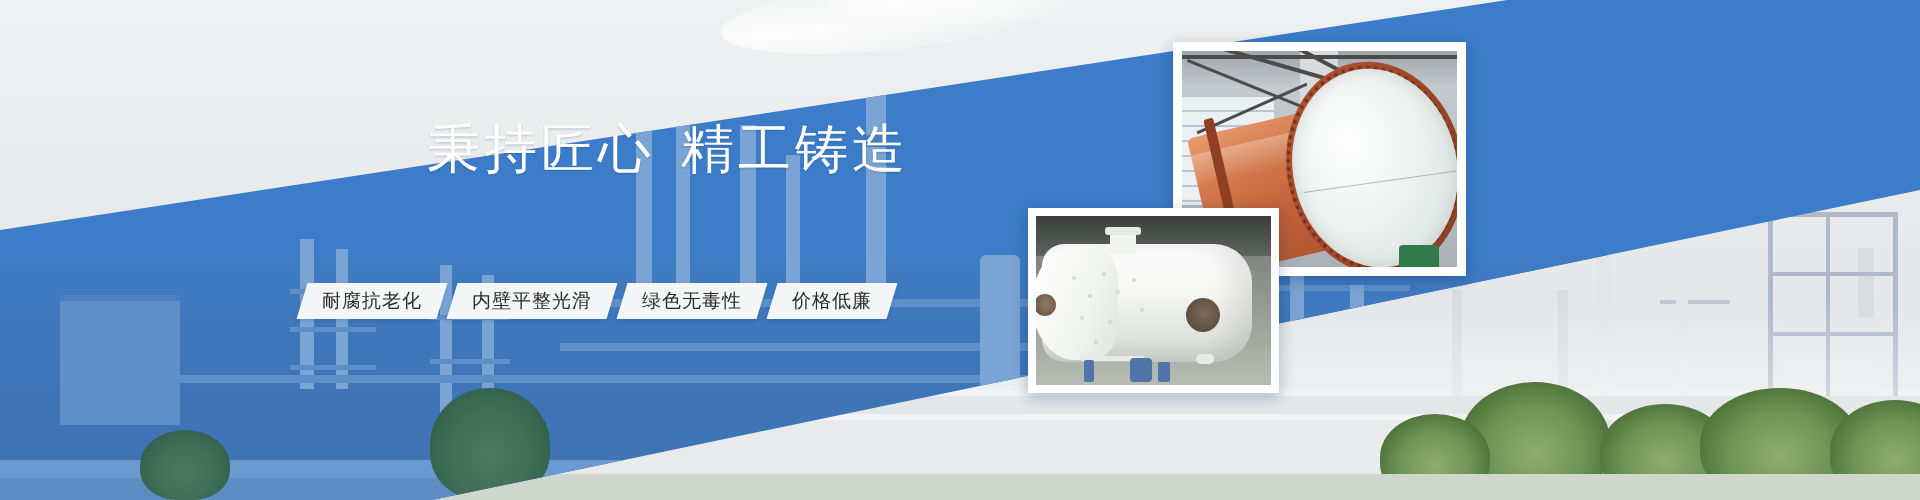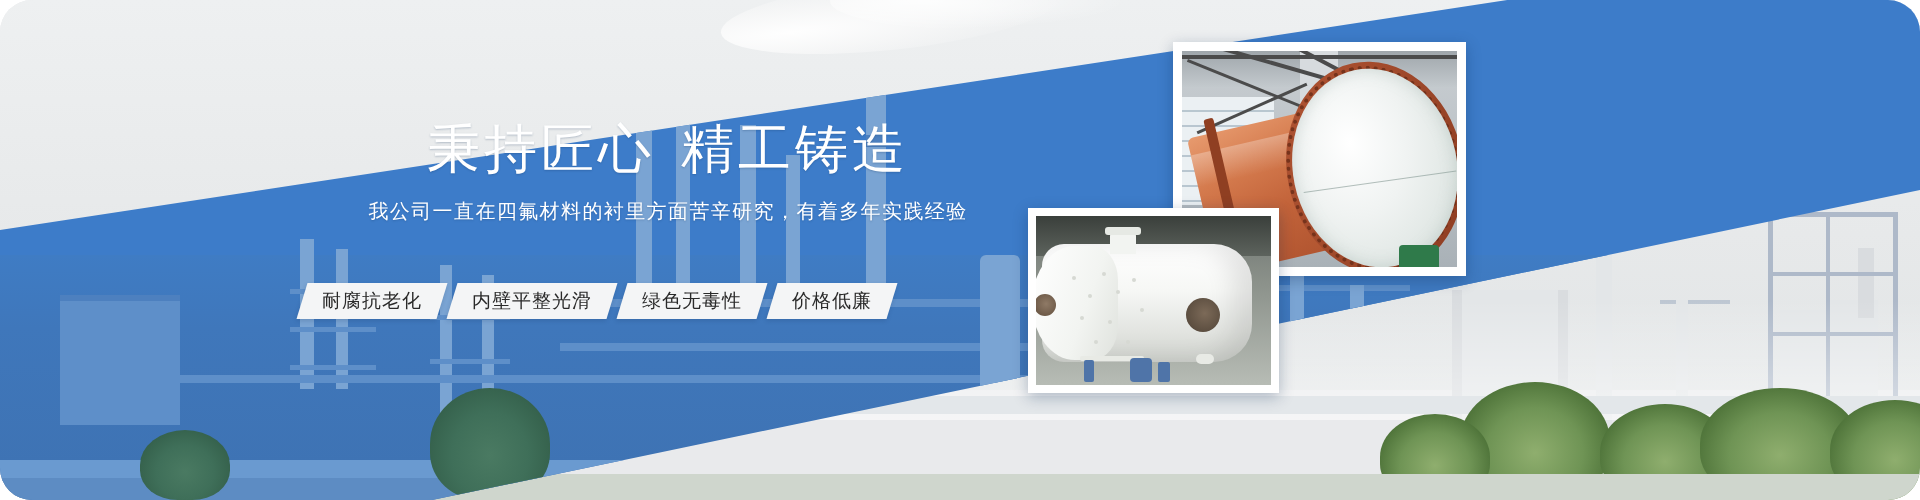--- a/index.html
+++ b/index.html
@@ -255,21 +255,21 @@
   .w-noz2 {
     position:absolute; left:150px; top:82px; width:34px; height:34px;
     border-radius:50%;
     background:radial-gradient(circle at 55% 45%, #7c6a58 0%, #5c4e40 70%, #3c332a 100%);
   }
   .w-stud { position:absolute; width:4px; height:4px; border-radius:50%; background:#d6d9d3; }
   .w-leg { position:absolute; background:#4f74a8; border-radius:2px; }
   .w-pipe { position:absolute; background:#e8eae5; border-radius:2px; }
 
   
-  .nosel { user-select:none;border-radius:32px; }
+  .nosel { user-select:none; }
 </style>
 </head>
 <body>
 
 <div id="banner" class="nosel">
 
   <div class="bg-photo">
     <div class="sky"></div>
 
     <div class="st lt" style="left:1452px; top:290px; width:118px; height:168px;"></div>
@@ -355,21 +355,20 @@
       </div>
     </div>
     <div class="blue-shape" style="mix-blend-mode:normal; background:transparent;"></div>
   </div>
 
   <div class="smoke"></div>
   <div class="smoke2"></div>
 
   <div class="copy">
     <div class="headline"><span>秉持匠心</span><span class="gap"></span><span>精工铸造</span></div>
-    <div class="subline">我公司一直在四氟材料的衬里方面苦辛研究，有着多年实践经验</div>
   </div>
 
   <div class="tags">
     <div class="tag">
         <span>耐腐抗老化</span>
       </div>
     <div class="tag">
         <span>内壁平整光滑</span>
       </div>
     <div class="tag">

